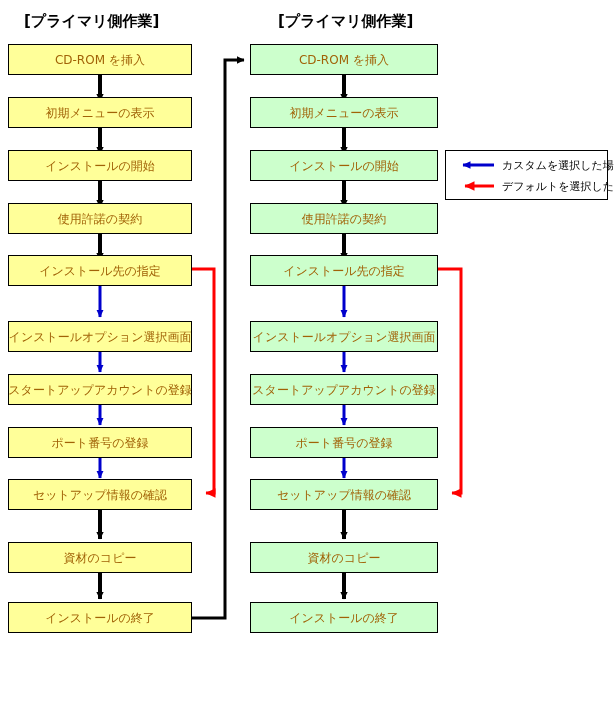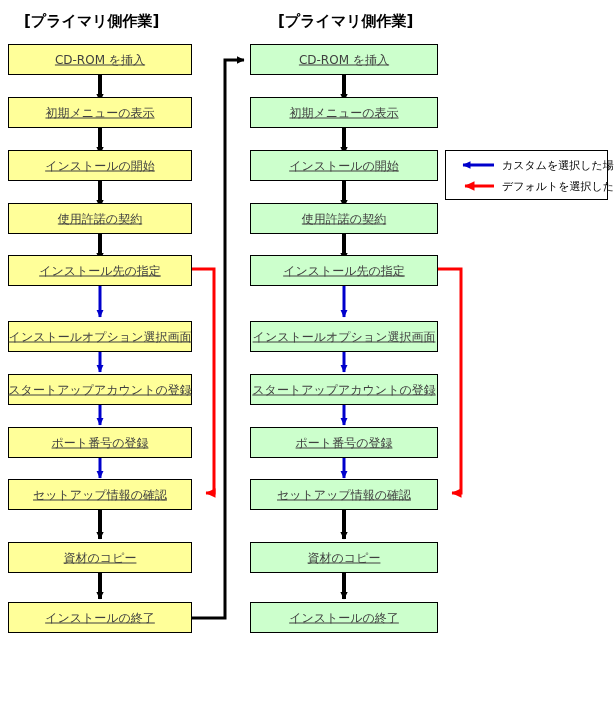--- a/index.html
+++ b/index.html
@@ -32,24 +32,23 @@
   #title-secondary { left: 278px; top: 12px; }
 
   .node {
     position: absolute;
     box-sizing: border-box;
     border: 1px solid #000000;
     display: flex;
     align-items: center;
     justify-content: center;
     font-size: 12px;
-    color: #404040;
+    color: #a16207;
     white-space: nowrap;
     line-height: 1;
-    text-decoration: underline;
   }
   .node.primary { background: #ffff99; left: 8px; width: 184px; height: 31px; }
   .node.secondary { background: #ccffcc; left: 250px; width: 188px; height: 31px; }
   .node .node-label { display: inline-block; transform: translateY(-0.5px); }
 
   
   #wires {
     position: absolute;
     left: 0; top: 0;
     width: 614px; height: 713px;

